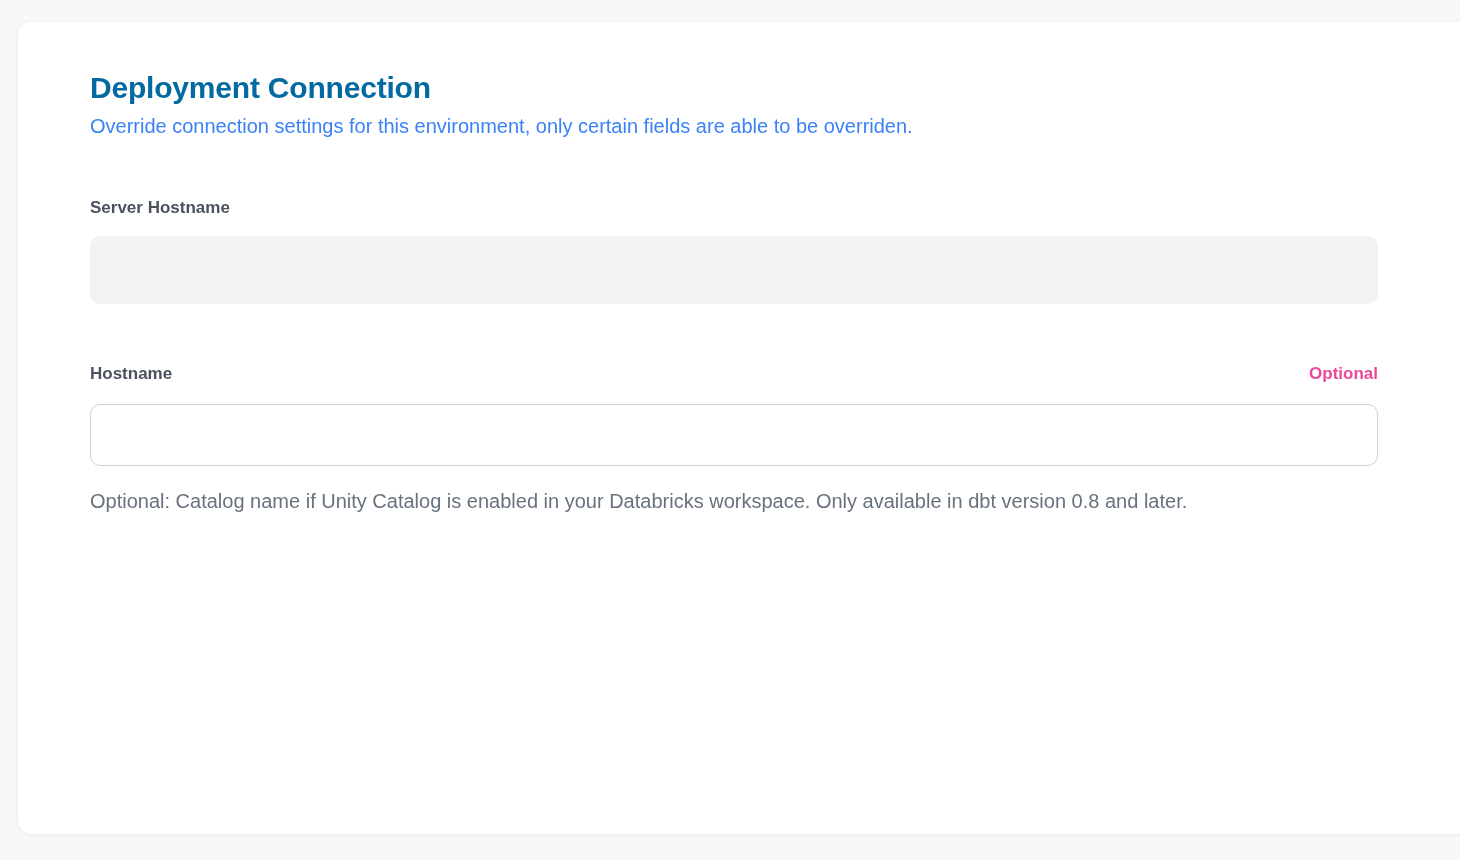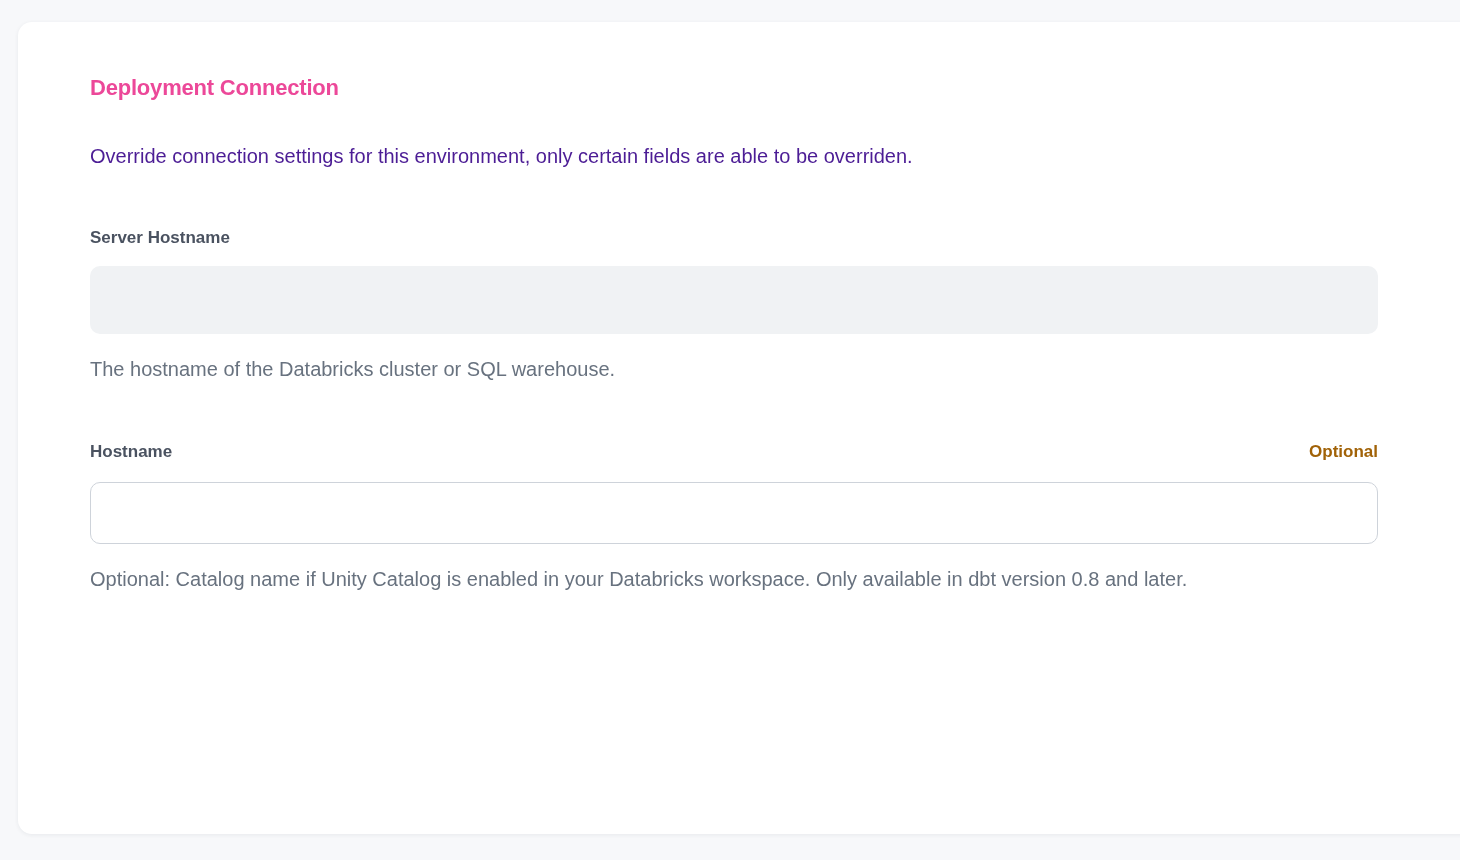--- a/index.html
+++ b/index.html
@@ -18,51 +18,51 @@
     height: 812px;
     background: #ffffff;
     border-radius: 14px;
     box-shadow: 0 1px 4px rgba(31, 41, 55, 0.07);
   }
   .content {
     padding: 46px 0 0 72px;
     width: 1360px;
   }
   .page-title {
-    font-size: 22px;
+    font-size: 30px;
     line-height: 40px;
     font-weight: 700;
-    color: #ec4899;
+    color: #0369a1;
     letter-spacing: -0.2px;
   }
   .page-subtitle {
-    margin-top: 35px;
+    margin-top: 5px;
     font-size: 20px;
     line-height: 26px;
-    color: #4c1d95;
+    color: #3b82f6;
   }
   .field { width: 1288px; }
   .label-row {
     display: flex;
     align-items: baseline;
     justify-content: space-between;
     width: 1288px;
   }
   .field-label {
     display: block;
     font-size: 17px;
     line-height: 23px;
     font-weight: 700;
     color: #4a5260;
   }
   .optional-badge {
     font-size: 17px;
     line-height: 23px;
     font-weight: 600;
-    color: #a16207;
+    color: #ec4899;
   }
   .mt-1 { margin-top: 57px; }
   .mt-2 { margin-top: 59px; }
   .mt-3 { margin-top: 58px; }
   .text-input {
     display: block;
     width: 1288px;
     border-radius: 10px;
     font-size: 20px;
     color: #16181d;
@@ -98,21 +98,20 @@
 
     <h1 class="page-title">Deployment Connection</h1>
 
     <p class="page-subtitle">Override connection settings for this environment, only certain fields are able to be overriden.</p>
 
     <div class="field">
       <div class="label-row mt-1">
         <label class="field-label">Server Hostname</label>
       </div>
       <input type="text" class="text-input muted" value="" style="">
-      <p class="help-text">The hostname of the Databricks cluster or SQL warehouse.</p>
     </div>
 
 
     <div class="field">
       <div class="label-row mt-3">
         <label class="field-label">Hostname</label>
         <span class="optional-badge">Optional</span>
       </div>
       <input type="text" class="text-input editable" value="" style="">
       <p class="help-text">Optional: Catalog name if Unity Catalog is enabled in your Databricks workspace. Only available in dbt version 0.8 and later.</p>

